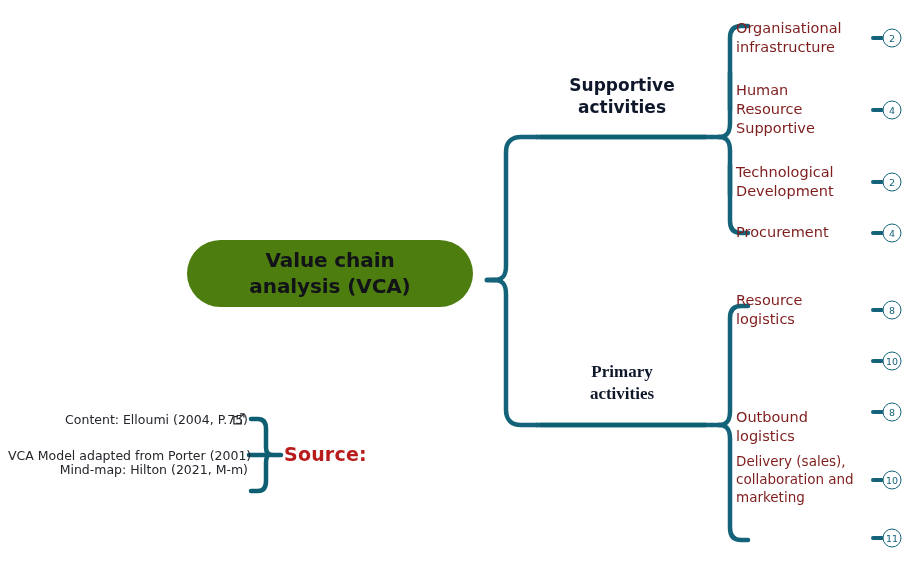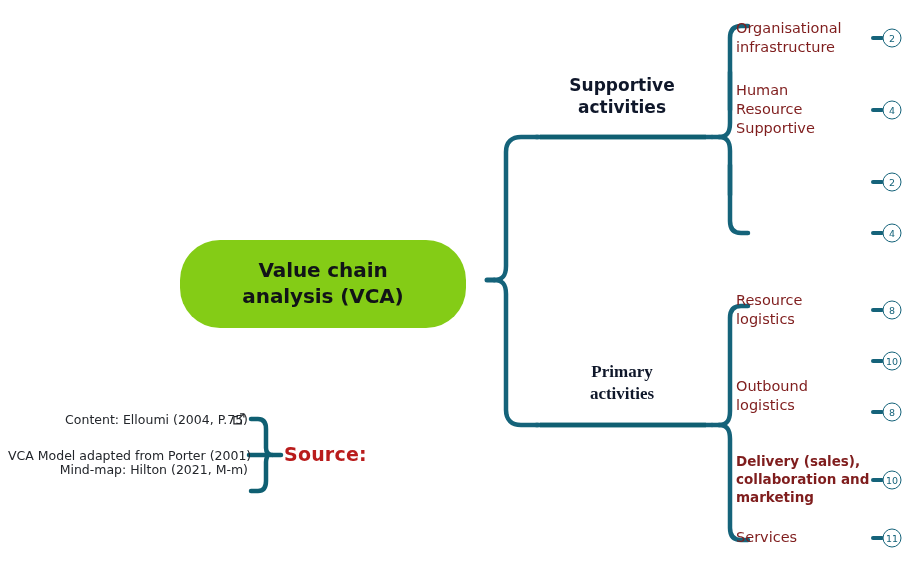--- a/index.html
+++ b/index.html
@@ -19,25 +19,25 @@
     position: absolute;
     top: 0; left: 0;
     width: 915px;
     height: 566px;
     pointer-events: none;
   }
 
   
   .center-node {
     position: absolute;
-    left: 180px;
+    left: 187px;
     top: 240px;
     width: 286px;
-    height: 88px;
-    background: #84cc16;
+    height: 67px;
+    background: #4d7c0f;
     border-radius: 40px;
     display: flex;
     align-items: center;
     justify-content: center;
     text-align: center;
     box-sizing: border-box;
   }
   .center-node .title {
     font-size: 20px;
     font-weight: bold;
@@ -62,21 +62,21 @@
   
   .leaf {
     position: absolute;
     width: 170px;
     text-align: left;
     font-size: 14.5px;
     color: #7f1d1d;
     line-height: 1.32;
     transform: translateY(-50%);
   }
-  .leaf.narrow { font-size: 13.5px; font-weight: bold; }
+  .leaf.narrow { font-size: 13.5px; }
 
   
   .badge {
     position: absolute;
     width: 19px;
     height: 19px;
     border: 1.4px solid #15637a;
     border-radius: 50%;
     color: #15637a;
     font-size: 9.5px;
@@ -216,48 +216,52 @@
   </div>
   <div class="badge" style="left:892px; top:38px;">2</div>
 
   <div class="leaf" style="left:736px; top:110px;">
     <span>Human</span><br>
     <span>Resource</span><br>
     <span>Supportive</span>
   </div>
   <div class="badge" style="left:892px; top:110px;">4</div>
 
+  <div class="leaf" style="left:736px; top:182px;">
+    <span>Technological</span><br>
+    <span>Development</span>
+  </div>
   <div class="badge" style="left:892px; top:182px;">2</div>
 
+  <div class="leaf" style="left:736px; top:233px;">
+    <span>Procurement</span>
+  </div>
   <div class="badge" style="left:892px; top:233px;">4</div>
 
   <div class="leaf" style="left:736px; top:310px;">
     <span>Resource</span><br>
     <span>logistics</span>
   </div>
   <div class="badge" style="left:892px; top:310px;">8</div>
 
   <div class="badge" style="left:892px; top:361px;">10</div>
 
-  <div class="leaf" style="left:736px; top:396px;">
+  <div class="leaf" style="left:736px; top:427px;">
     <span>Outbound</span><br>
     <span>logistics</span>
   </div>
   <div class="badge" style="left:892px; top:412px;">8</div>
 
   <div class="leaf narrow" style="left:736px; top:480px;">
     <span>Delivery (sales),</span><br>
     <span>collaboration and</span><br>
     <span>marketing</span>
   </div>
   <div class="badge" style="left:892px; top:480px;">10</div>
 
-  <div class="leaf" style="left:736px; top:538px;">
-    <span>Services</span>
-  </div>
   <div class="badge" style="left:892px; top:538px;text-align:center;">11</div>
 
   <div class="source-line" id="source-line-0">Content: Elloumi (2004, P.75)</div>
 
   <svg class="ext-link-icon" viewBox="0 0 16 16" xmlns="http://www.w3.org/2000/svg">
     <path d="M2.2,5.2 L2.2,13.6 L10.6,13.6 L10.6,9.0" fill="none" stroke="#23262b" stroke-width="1.4"></path>
     <path d="M2.2,5.2 L6.6,5.2" fill="none" stroke="#23262b" stroke-width="1.4"></path>
     <path d="M7.6,7.8 L13.4,2.1" fill="none" stroke="#23262b" stroke-width="1.4"></path>
     <path d="M9.2,2.1 L13.6,2.1 L13.6,6.4" fill="none" stroke="#23262b" stroke-width="1.4"></path>
   </svg>

